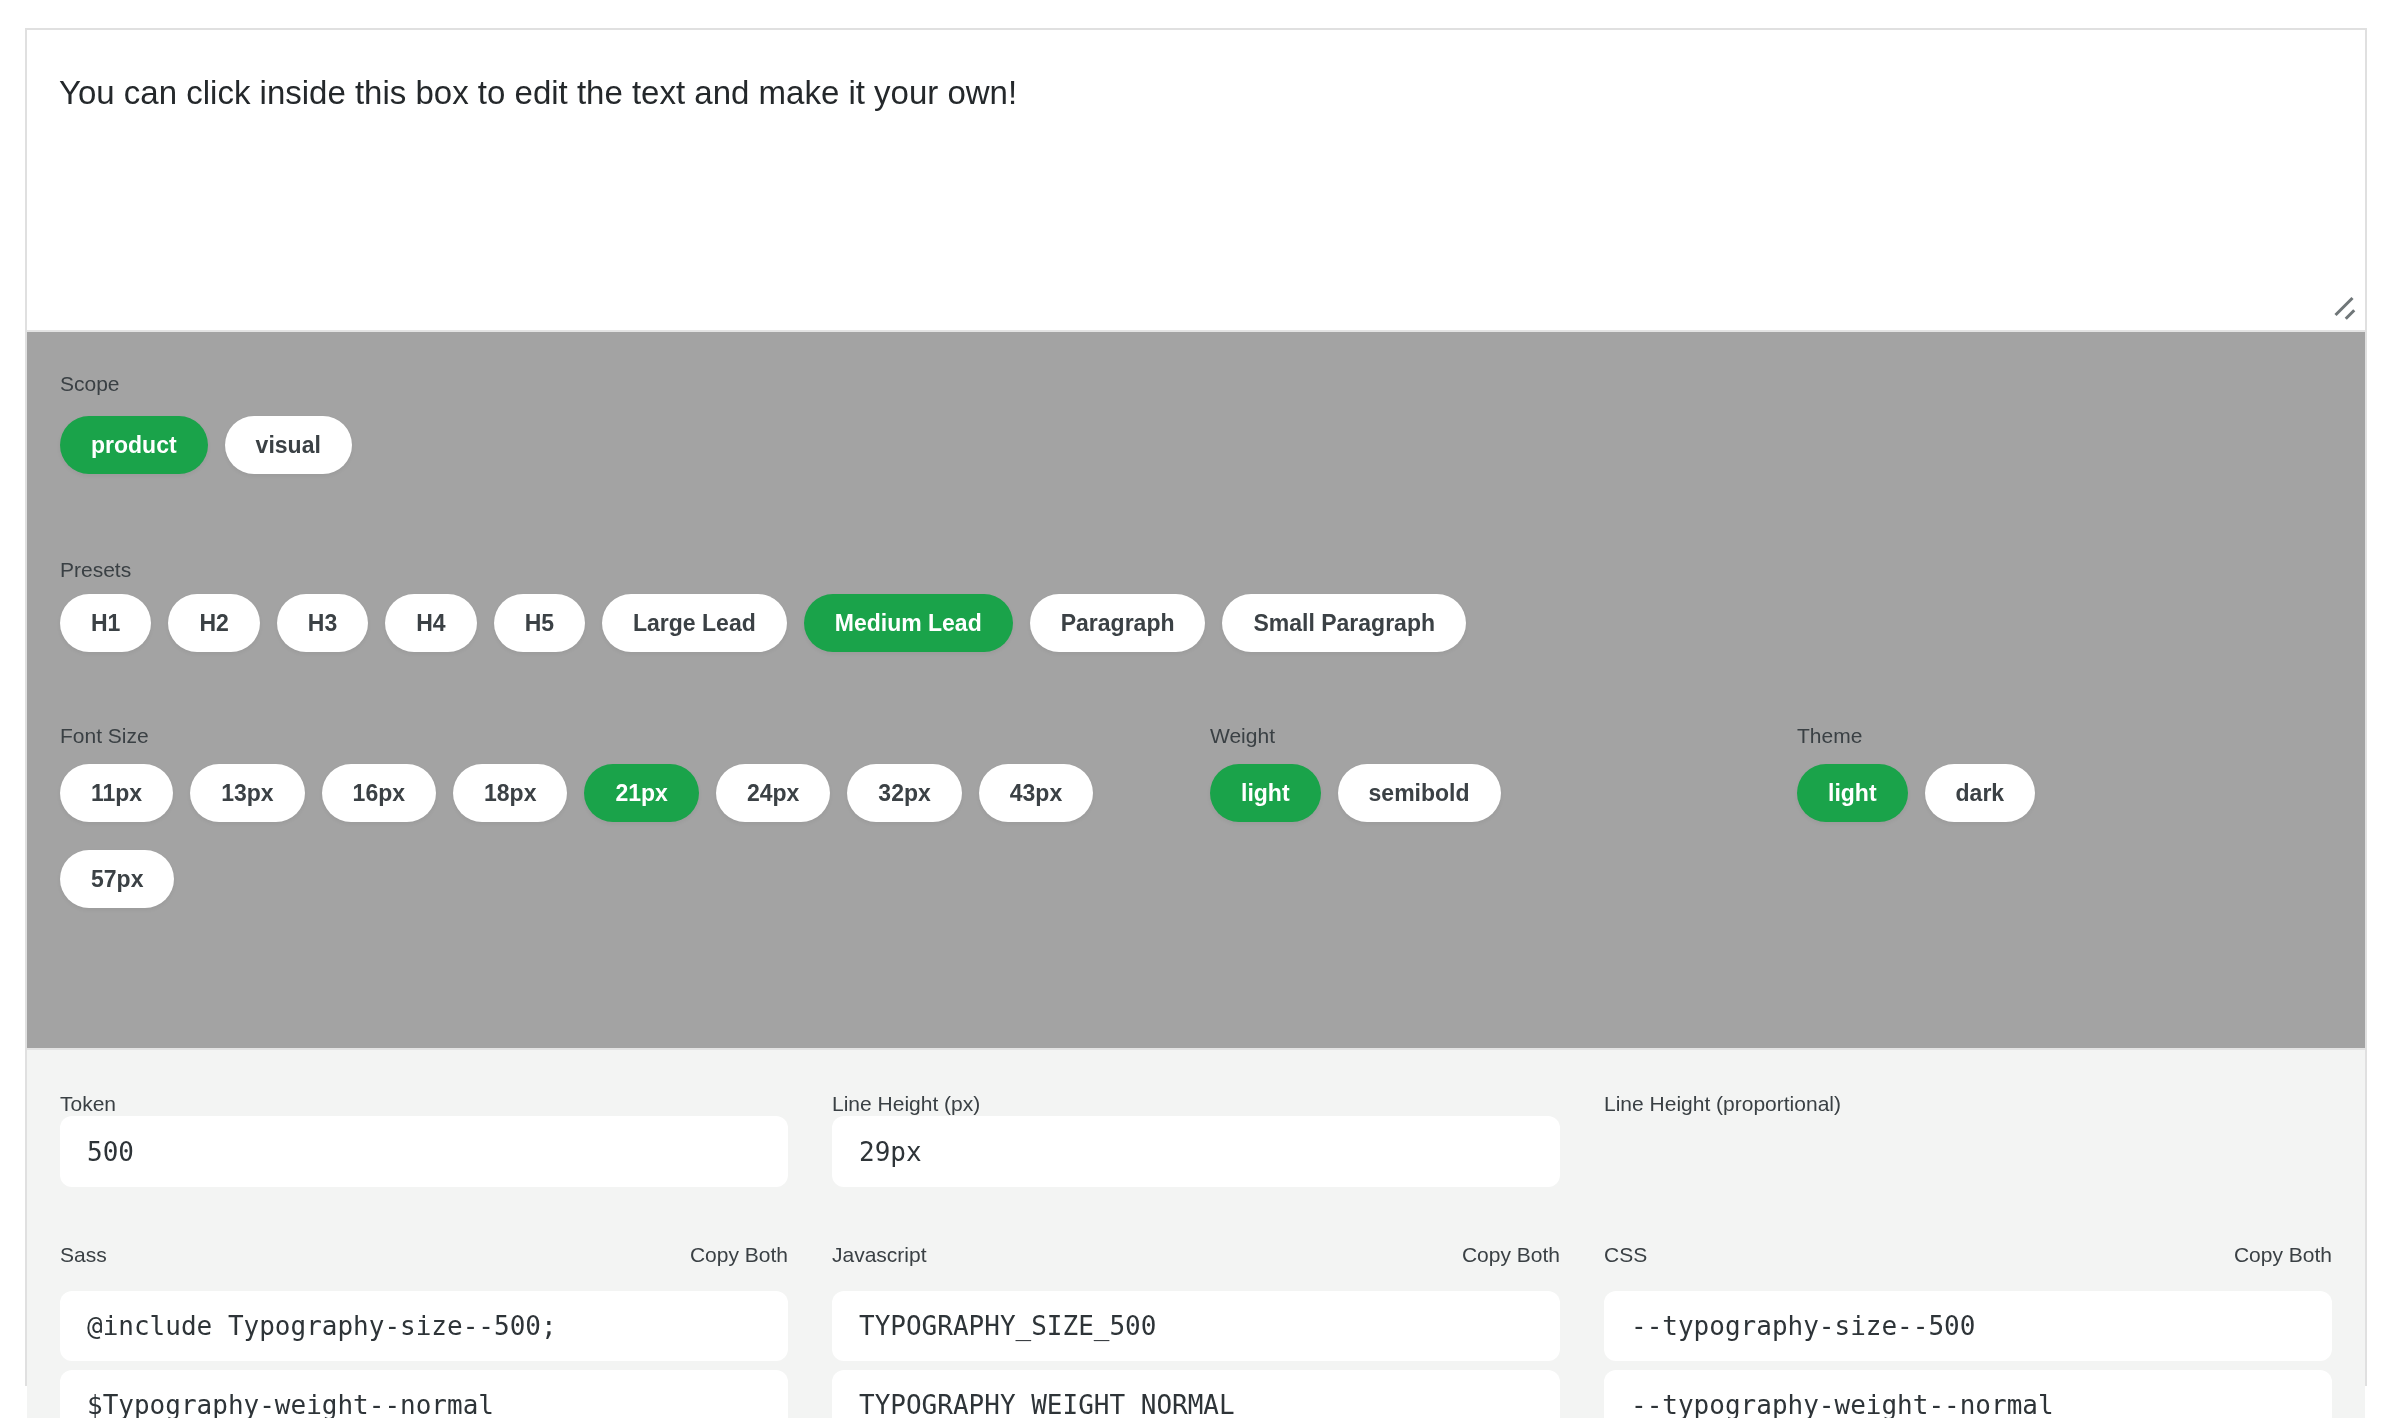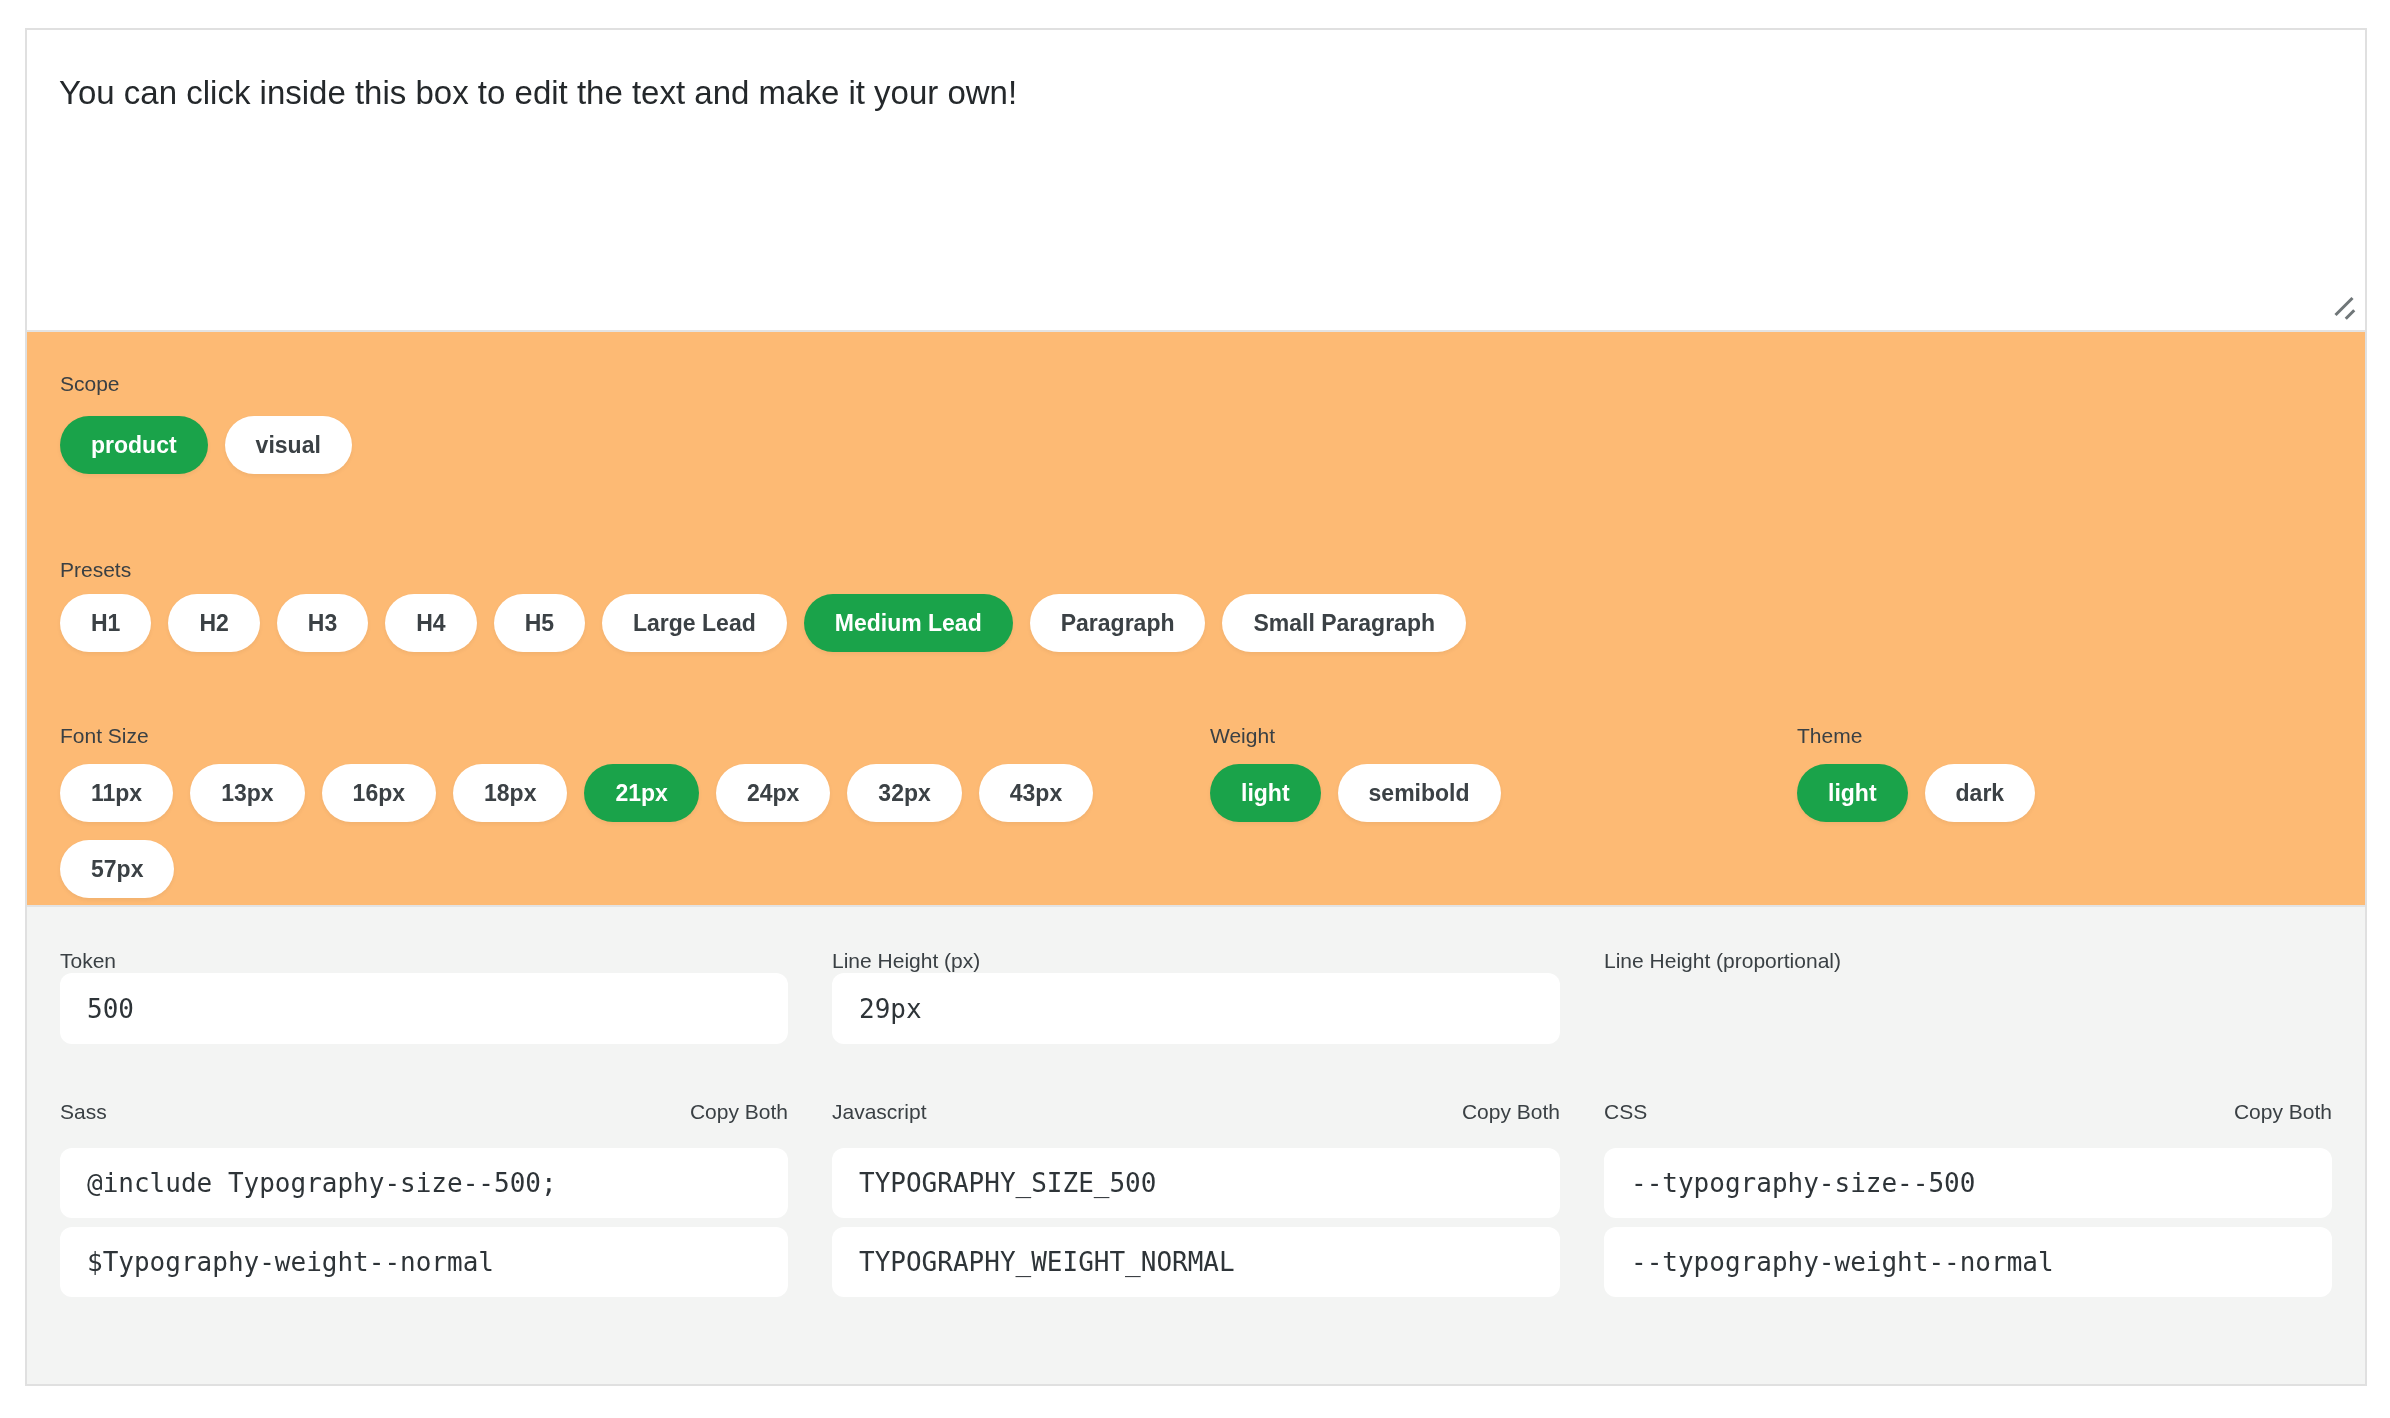--- a/index.html
+++ b/index.html
@@ -22,34 +22,34 @@
   .resize-handle { position:absolute; right:10px; bottom:10px; width:26px; height:26px; pointer-events:auto; }
   .resize-handle::before, .resize-handle::after {
     content:""; position:absolute; height:3px; background:#6f7678;
     transform:rotate(-45deg); transform-origin:center;
   }
   .resize-handle::before { width:24px; right:-1px; bottom:12px; }
   .resize-handle::after  { width:12px; right:-1px; bottom:4px; }
 
   
   .controls {
-    box-sizing:border-box; height:575px; border-top:2px solid #e3e3e3;
-    padding:40px 33px 0; background:#fdba74;
+    box-sizing:border-box; height:718px; border-top:2px solid #e3e3e3;
+    padding:40px 33px 0; background:#a3a3a3;
   }
   .group-label {
     font-size:21px; line-height:24px; color:#3a4044; font-weight:400;
   }
   .group-scope .group-label   { margin-bottom:20px; }
   .group-scope                { margin-bottom:84px; }
   .group-presets .group-label { margin-bottom:12px; }
   .group-presets              { margin-bottom:72px; }
   .columns .group-label       { margin-bottom:16px; }
 
   .pill-row { display:flex; gap:17px; }
-  .pill-row.wrap { flex-wrap:wrap; row-gap:18px; max-width:1130px; }
+  .pill-row.wrap { flex-wrap:wrap; row-gap:28px; max-width:1130px; }
 
   .pill {
     height:58px; border-radius:29px; padding:0 31px; border:none;
     background:#ffffff; color:#3b4145;
     font-family:"Liberation Sans", sans-serif; font-size:23px; font-weight:bold;
     display:inline-flex; align-items:center; justify-content:center;
     box-shadow:0 2px 4px rgba(0,0,0,0.05); cursor:pointer; white-space:nowrap;
   }
   .pill.selected { background:#1aa34a; color:#ffffff; }
 

